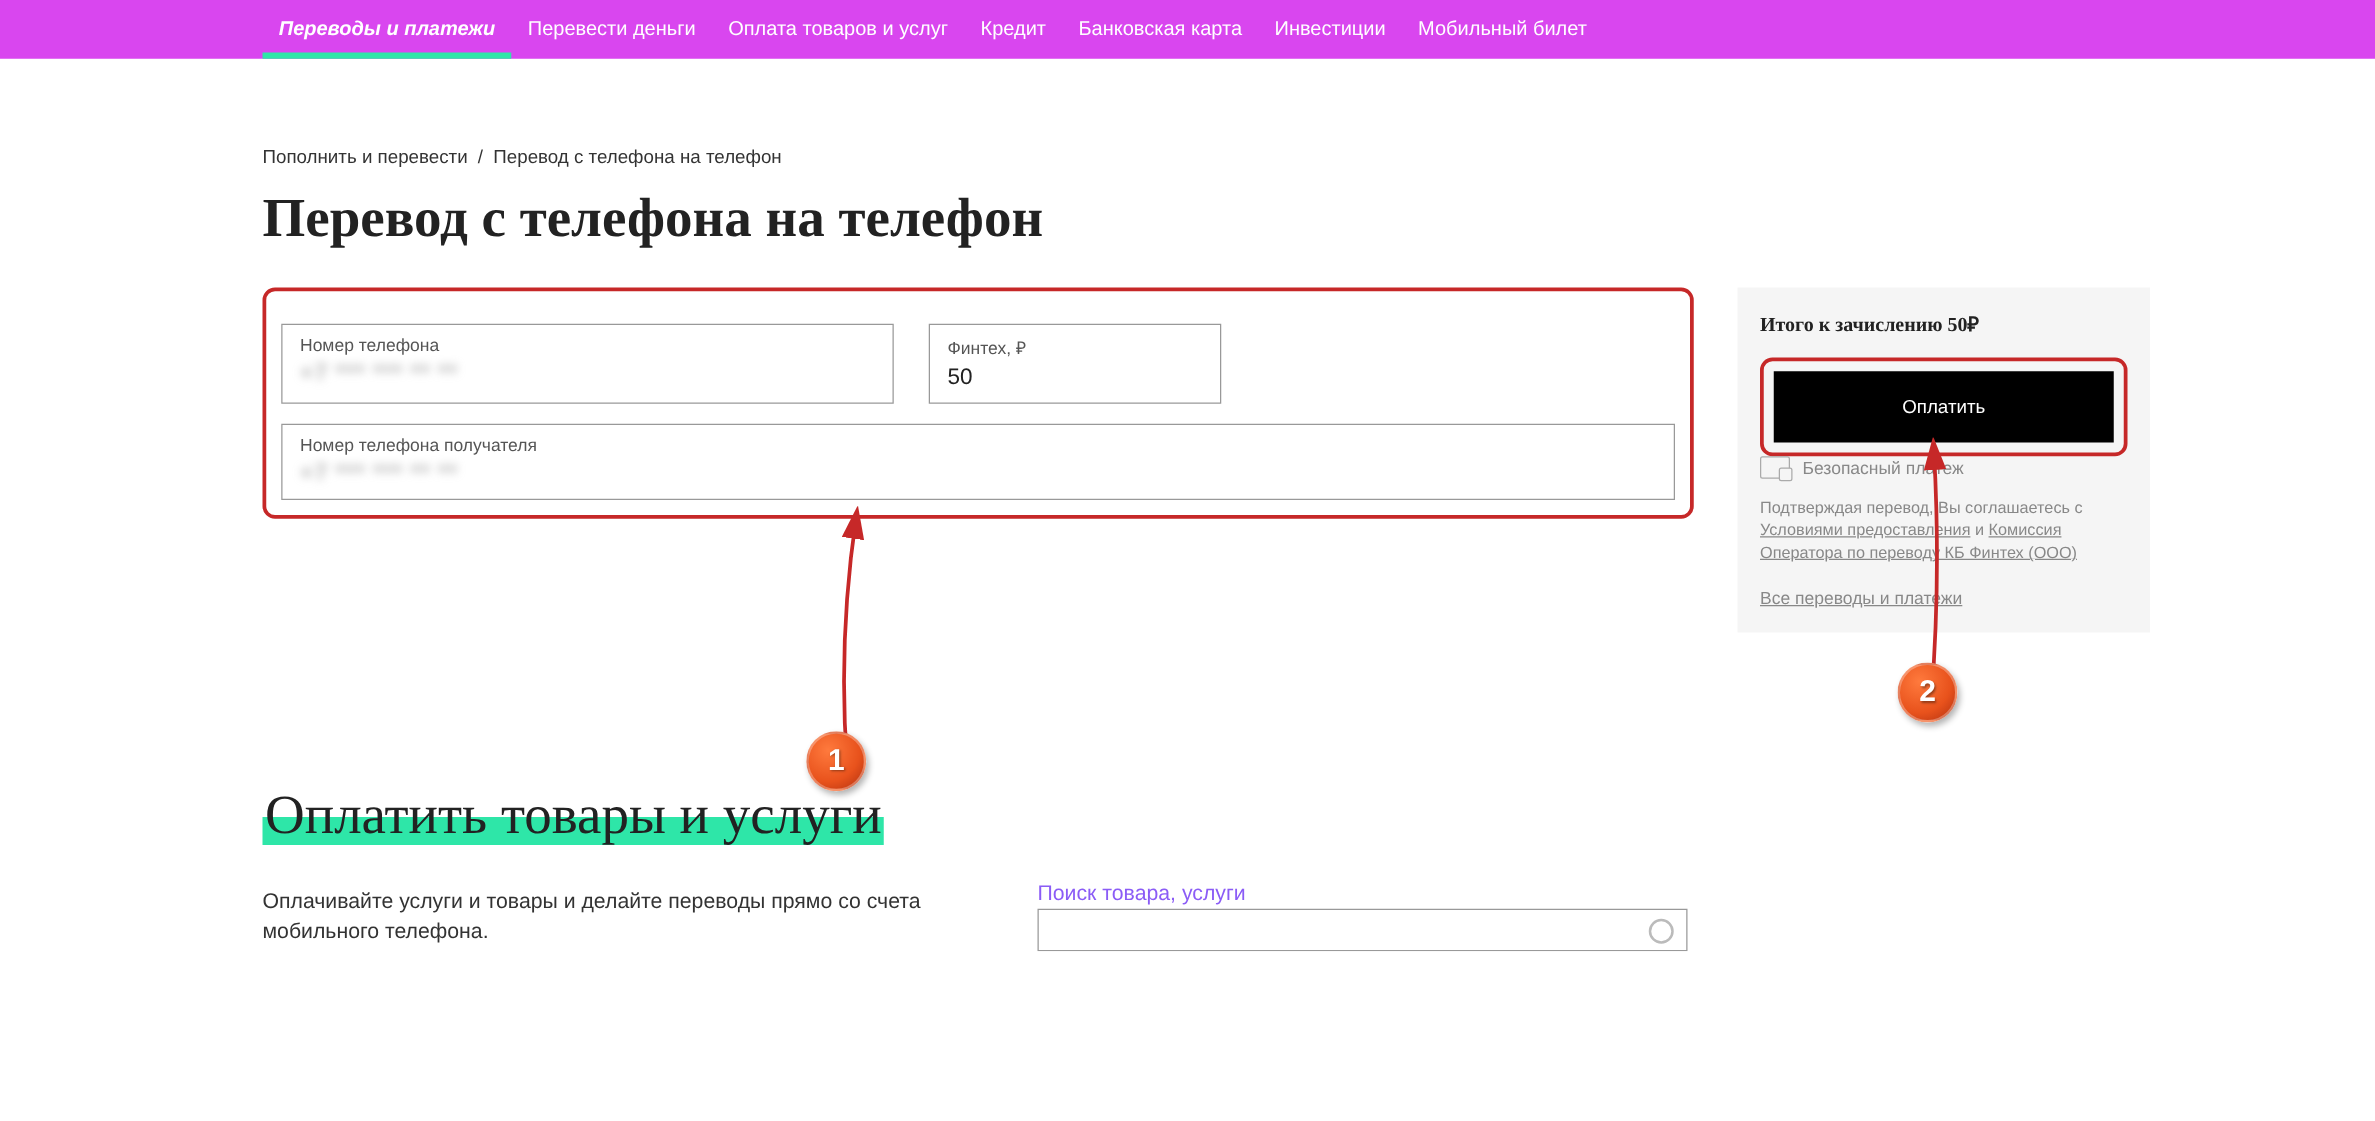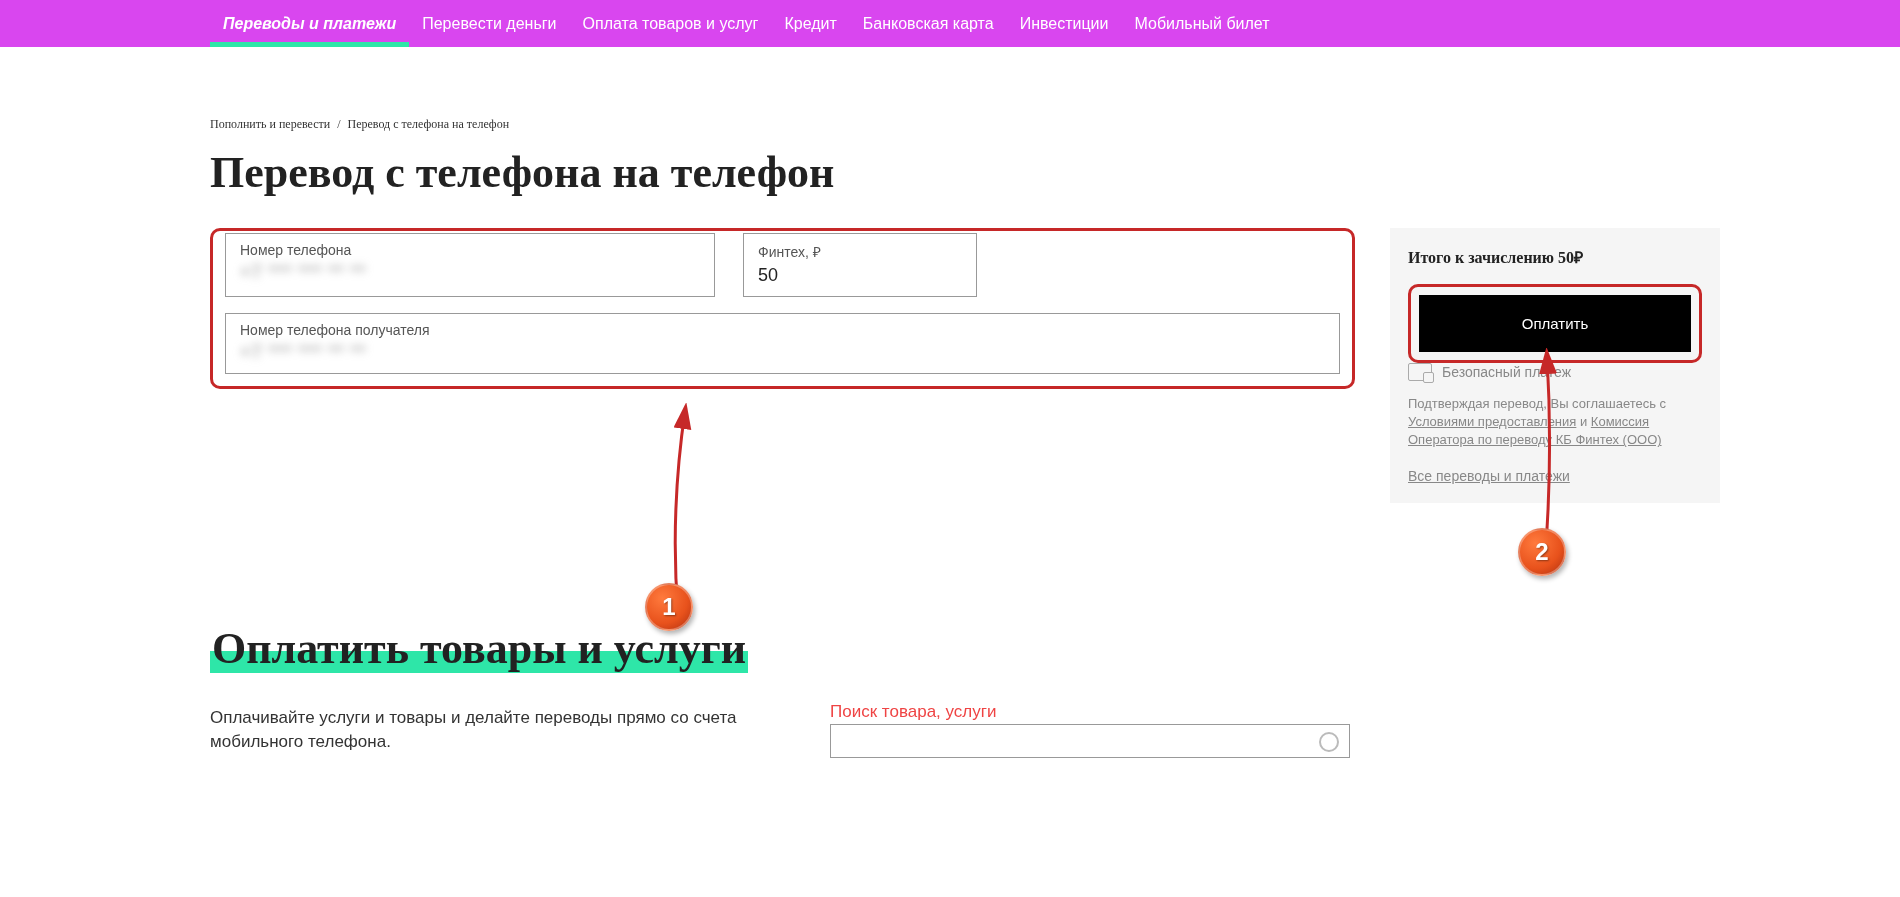--- a/index.html
+++ b/index.html
@@ -4,31 +4,31 @@
 <style>
 * { margin: 0; padding: 0; box-sizing: border-box; }
 body { font-family: Arial, sans-serif; background: #fff; color: #333; }
 
 .topnav { background: #d946ef; height: 47px; display: flex; align-items: center; padding-left: 210px; }
 .topnav-item { color: #fff; font-size: 16px; padding: 0 13px; height: 47px; display: flex; align-items: center; cursor: pointer; position: relative; white-space: nowrap; }
 .topnav-item.active { font-style: italic; font-weight: bold; }
 .topnav-item.active::after { content: ''; position: absolute; bottom: 0; left: 0; right: 0; height: 5px; background: #2ee6a8; }
 .main-wrap { margin-left: 210px; margin-right: 180px; }
 
-.breadcrumb { margin-top: 70px; font-size: 12px; color: #333; font-family: Liberation Serif, serif; }
+.breadcrumb { margin-top: 70px; font-size: 15px; color: #333; }
 .breadcrumb-sep { margin: 0 4px; }
 .breadcrumb-link { color: #333; }
 
 .page-title { font-family: Georgia, 'Times New Roman', serif; font-size: 44px; font-weight: bold; color: #222; margin-top: 15px; margin-bottom: 30px; }
 
 .transfer-panel { display: flex; gap: 35px; }
 .transfer-form { flex: 1; position: relative; }
 .transfer-sidebar { width: 330px; background: #f5f5f5; padding: 18px 18px 18px 18px; position: relative; }
 
-.form-area { border: 3px solid #c62828; border-radius: 10px; padding: 2px 12px 12px 12px; position: relative; }
+.form-area { border: 3px solid #c62828; border-radius: 10px; padding: 26px 12px 12px 12px; position: relative; }
 .form-row { display: flex; gap: 28px; margin-bottom: 16px; }
 .form-row:last-child { margin-bottom: 0; }
 
 .input-box { border: 1px solid #999; padding: 8px 14px 10px 14px; background: #fff; }
 .input-box.phone-from { flex: 0 0 490px; }
 .input-box.amount { flex: 0 0 234px; }
 .input-box.phone-to { flex: 1; }
 .input-label { font-size: 14px; color: #555; margin-bottom: 4px; }
 .input-value { font-size: 18px; color: #222; }
 .input-blur { filter: blur(4px); color: #888; font-size: 18px; letter-spacing: 1px; }
@@ -44,25 +44,25 @@
 
 .terms { font-size: 13px; color: #888; margin-top: 14px; line-height: 1.4; }
 .terms a { color: #888; text-decoration: underline; }
 
 .all-link { font-size: 14px; color: #888; text-decoration: underline; margin-top: 18px; display: inline-block; }
 
 .anno-arrow { position: absolute; pointer-events: none; }
 .anno-badge { position: absolute; width: 48px; height: 48px; border-radius: 50%; background: radial-gradient(circle at 35% 30%, #ff7a3d, #e8521c 60%, #b03010); box-shadow: 2px 3px 5px rgba(0,0,0,0.3); display: flex; align-items: center; justify-content: center; color: #fff; font-size: 24px; font-weight: bold; text-shadow: 1px 1px 2px rgba(0,0,0,0.4); border: 2px solid rgba(255,255,255,0.3); }
 
 .section2 { margin-top: 120px; }
-.section2-title { font-family: Georgia, serif; font-size: 44px; font-weight: bold; color: #222; display: inline; background: linear-gradient(to top, #2ee6a8 45%, transparent 45%); padding: 0 2px; }
+.section2-title { font-family: Georgia, serif; font-size: 44px; font-weight: normal; color: #222; display: inline; background: linear-gradient(to top, #2ee6a8 45%, transparent 45%); padding: 0 2px; }
 .section2-row { display: flex; gap: 80px; margin-top: 28px; align-items: center; }
 .section2-desc { font-size: 17px; color: #333; max-width: 540px; line-height: 1.4; }
 .search-col { flex: 1; }
-.search-label { font-size: 17px; color: #ef4444; margin-bottom: 2px; }
+.search-label { font-size: 17px; color: #8b5cf6; margin-bottom: 2px; }
 .search-box { border: 1px solid #999; height: 34px; width: 520px; background: #fff; position: relative; }
 .search-box::after { content: ''; position: absolute; right: 10px; top: 7px; width: 16px; height: 16px; border: 2px solid #bbb; border-radius: 50%; }
 </style>
 </head>
 <body>
 
 <div class="topnav">
   <div class="topnav-item active">Переводы и платежи</div>
   <div class="topnav-item">Перевести деньги</div>
   <div class="topnav-item">Оплата товаров и услуг</div>

